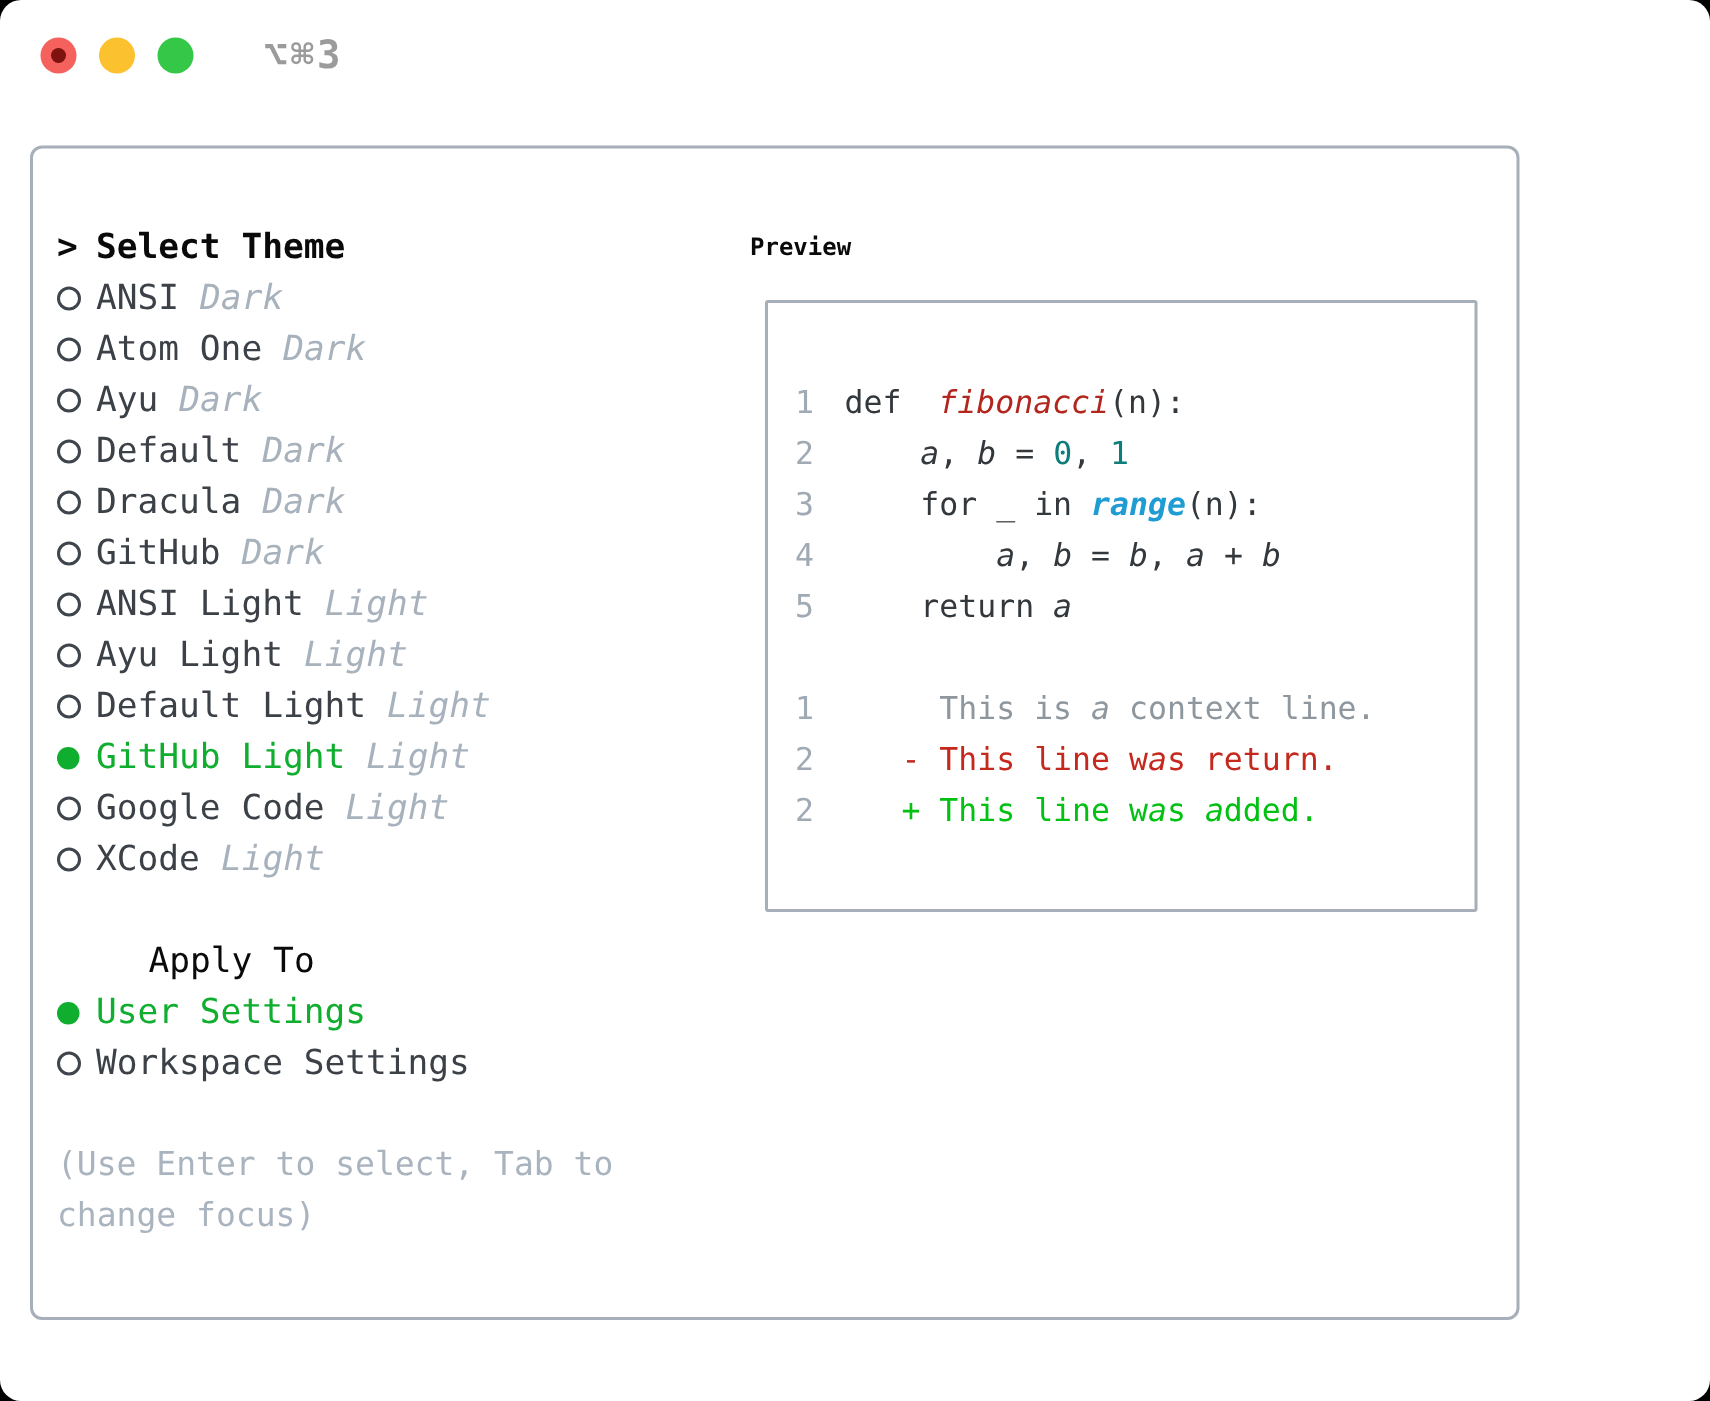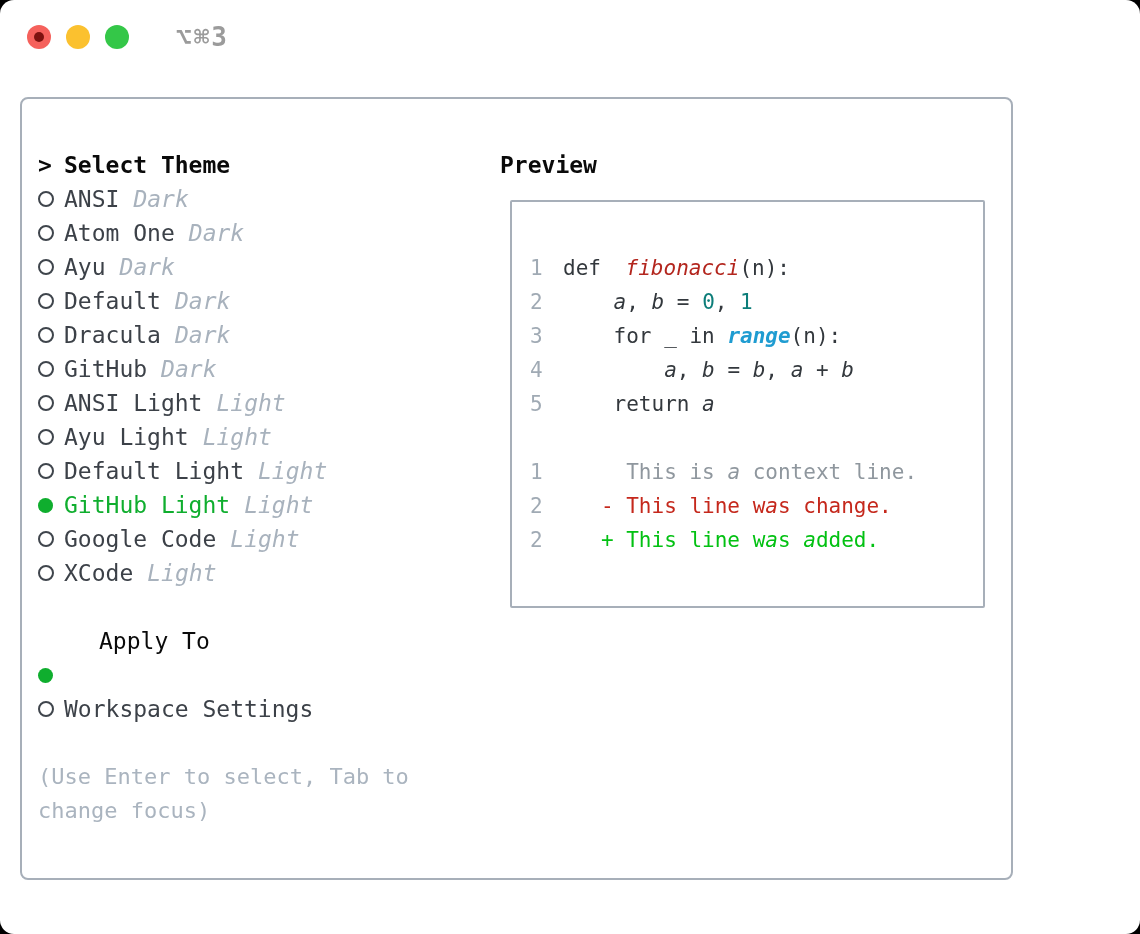--- a/index.html
+++ b/index.html
@@ -29,21 +29,21 @@
   .dotfill{width:15px;height:15px;border-radius:50%;background:var(--sel);}
   .chev{font-weight:bold;color:var(--head);font-size:23px;}
   .lbl{color:var(--label);}
   .lbl.bold{font-weight:bold;color:var(--head);}
   .lbl.sel{color:var(--sel);}
   .sfx{color:var(--dim);font-style:italic;margin-left:14px;}
   .hint{position:absolute;left:38px;top:760px;font-size:22px;line-height:34px;color:var(--hint);}
 
   
   .preview-title{position:absolute;left:500px;top:148px;height:34px;line-height:34px;
-    font-size:23px;font-weight:bold;color:var(--head);}
+    font-size:16px;font-weight:bold;color:var(--head);}
   .preview-box{position:absolute;left:510px;top:200px;width:475px;height:408px;box-sizing:border-box;
     border:2px solid var(--border);border-radius:2px;padding:49px 0 0 18px;overflow:hidden;}
   .cl{height:34px;display:flex;align-items:center;font-size:21px;white-space:pre;}
   .ln{display:inline-block;width:33px;flex:none;color:var(--ln);}
   .it{font-style:italic;}
   .c-fg{color:var(--fg);}  .c-red{color:var(--red);margin-left:12px;}  .c-teal{color:var(--teal);}
   .c-blue{color:var(--blue);font-weight:bold;} .c-ctx{color:var(--ctx);margin-top:44px;} .c-del{color:var(--del);} .c-add{color:var(--add);}
 </style>
 </head>
 <body>
@@ -72,38 +72,38 @@
       <div class="row"><span class="marker"><span class="ring"></span></span><span class="lbl ">ANSI Light</span><span class="sfx">Light</span></div>
       <div class="row"><span class="marker"><span class="ring"></span></span><span class="lbl ">Ayu Light</span><span class="sfx">Light</span></div>
       <div class="row"><span class="marker"><span class="ring"></span></span><span class="lbl ">Default Light</span><span class="sfx">Light</span></div>
       <div class="row"><span class="marker"><span class="dotfill"></span></span><span class="lbl sel">GitHub Light</span><span class="sfx">Light</span></div>
       <div class="row"><span class="marker"><span class="ring"></span></span><span class="lbl ">Google Code</span><span class="sfx">Light</span></div>
       <div class="row"><span class="marker"><span class="ring"></span></span><span class="lbl ">XCode</span><span class="sfx">Light</span></div>
     </div>
 
   <div class="list" id="apply-list" style="top:624px">
       <div class="row"><span class="marker"></span><span class="lbl " style="color: var(--head); margin-left: 35px;">Apply To</span></div>
-      <div class="row"><span class="marker"><span class="dotfill"></span></span></div>
+      <div class="row"><span class="marker"><span class="dotfill"></span></span><span class="lbl sel">User Settings</span></div>
       <div class="row"><span class="marker"><span class="ring"></span></span><span class="lbl ">Workspace Settings</span></div>
     </div>
 
   <div class="hint" id="hint">
       <div>(Use Enter to select, Tab to</div>
       <div>change focus)</div>
     </div>
 
   <div class="preview-title">Preview</div>
 
   <div class="preview-box">
     <div id="code">
         <div class="cl"><span class="ln">1</span><span><span class="c-fg">def </span><span class="c-red it">fibonacci</span><span class="c-fg">(n):</span></span></div>
         <div class="cl"><span class="ln">2</span><span><span class="c-fg">    </span><span class="c-fg it">a</span><span class="c-fg">, </span><span class="c-fg it">b</span><span class="c-fg"> = </span><span class="c-teal">0</span><span class="c-fg">, </span><span class="c-teal">1</span></span></div>
         <div class="cl"><span class="ln">3</span><span><span class="c-fg">    for _ in </span><span class="c-blue it">range</span><span class="c-fg">(n):</span></span></div>
         <div class="cl"><span class="ln">4</span><span><span class="c-fg">        </span><span class="c-fg it">a</span><span class="c-fg">, </span><span class="c-fg it">b</span><span class="c-fg"> = </span><span class="c-fg it">b</span><span class="c-fg">, </span><span class="c-fg it">a</span><span class="c-fg"> + </span><span class="c-fg it">b</span></span></div>
         <div class="cl"><span class="ln">5</span><span><span class="c-fg">    return </span><span class="c-fg it">a</span></span></div>
         <div class="cl"><span class="ln"></span><span></span></div>
         <div class="cl"><span class="ln">1</span><span><span class="c-ctx">     This is </span><span class="c-ctx it">a</span><span class="c-ctx"> context line.</span></span></div>
-        <div class="cl"><span class="ln">2</span><span><span class="c-del">   - This line w</span><span class="c-del it">a</span><span class="c-del">s change.</span></span></div>
+        <div class="cl"><span class="ln">2</span><span><span class="c-del">   - This line w</span><span class="c-del it">a</span><span class="c-del">s return.</span></span></div>
         <div class="cl"><span class="ln">2</span><span><span class="c-add">   + This line w</span><span class="c-add it">a</span><span class="c-add">s </span><span class="c-add it">a</span><span class="c-add">dded.</span></span></div>
       </div>
   </div>
 
 </div>
 
 </body></html>

